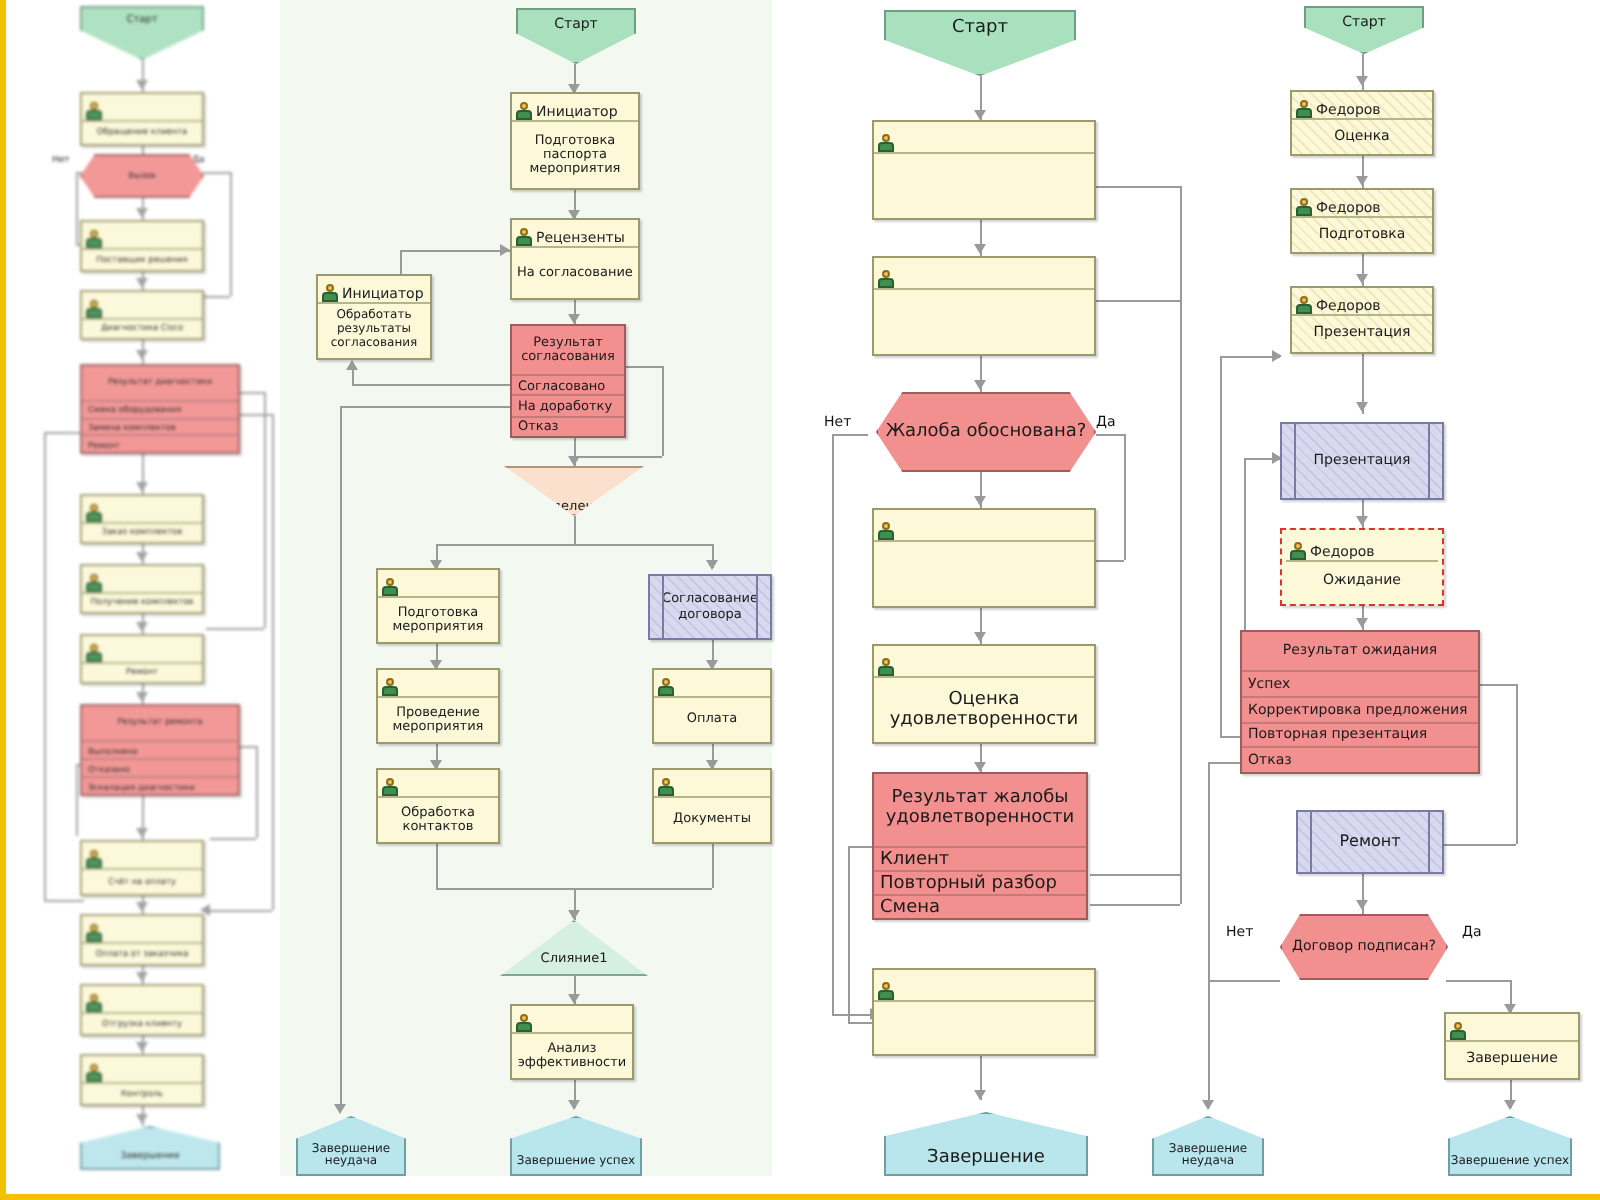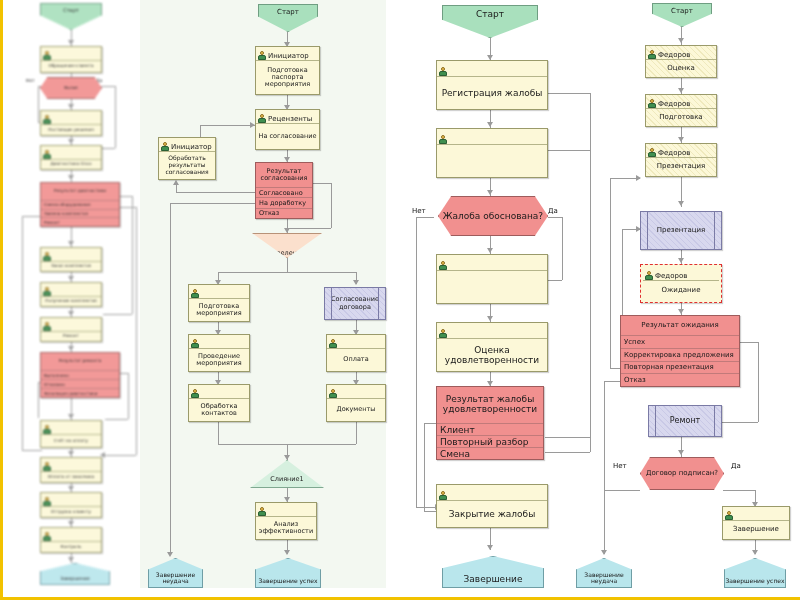--- a/index.html
+++ b/index.html
@@ -579,21 +579,20 @@
       <span class="fs9">Старт</span>
     </div>
 
     <div class="node task" style="left:436px;top:60px;width:112px;height:50px;">
       <div class="hdr" style="height:15px;">
         <span class="person">
             <span class="head"></span>
             <span class="torso"></span>
           </span>
       </div>
-      <div class="body fs9">Регистрация жалобы</div>
     </div>
 
     <div class="node task" style="left:436px;top:128px;width:112px;height:50px;">
       <div class="hdr" style="height:15px;">
         <span class="person">
             <span class="head"></span>
             <span class="torso"></span>
           </span>
       </div>
     </div>
@@ -626,21 +625,20 @@
       <div class="ritem fs9">Смена</div>
     </div>
 
     <div class="node task" style="left:436px;top:484px;width:112px;height:44px;">
       <div class="hdr" style="height:15px;">
         <span class="person">
             <span class="head"></span>
             <span class="torso"></span>
           </span>
       </div>
-      <div class="body fs9">Закрытие жалобы</div>
     </div>
 
     <div class="end" style="left:442px;top:556px;width:102px;height:32px;">
       <span class="fs9">Завершение</span>
     </div>
   </div>
 
   <div>
 
     <div class="conn v" style="left:681px;top:27px;height:18px;"></div>

